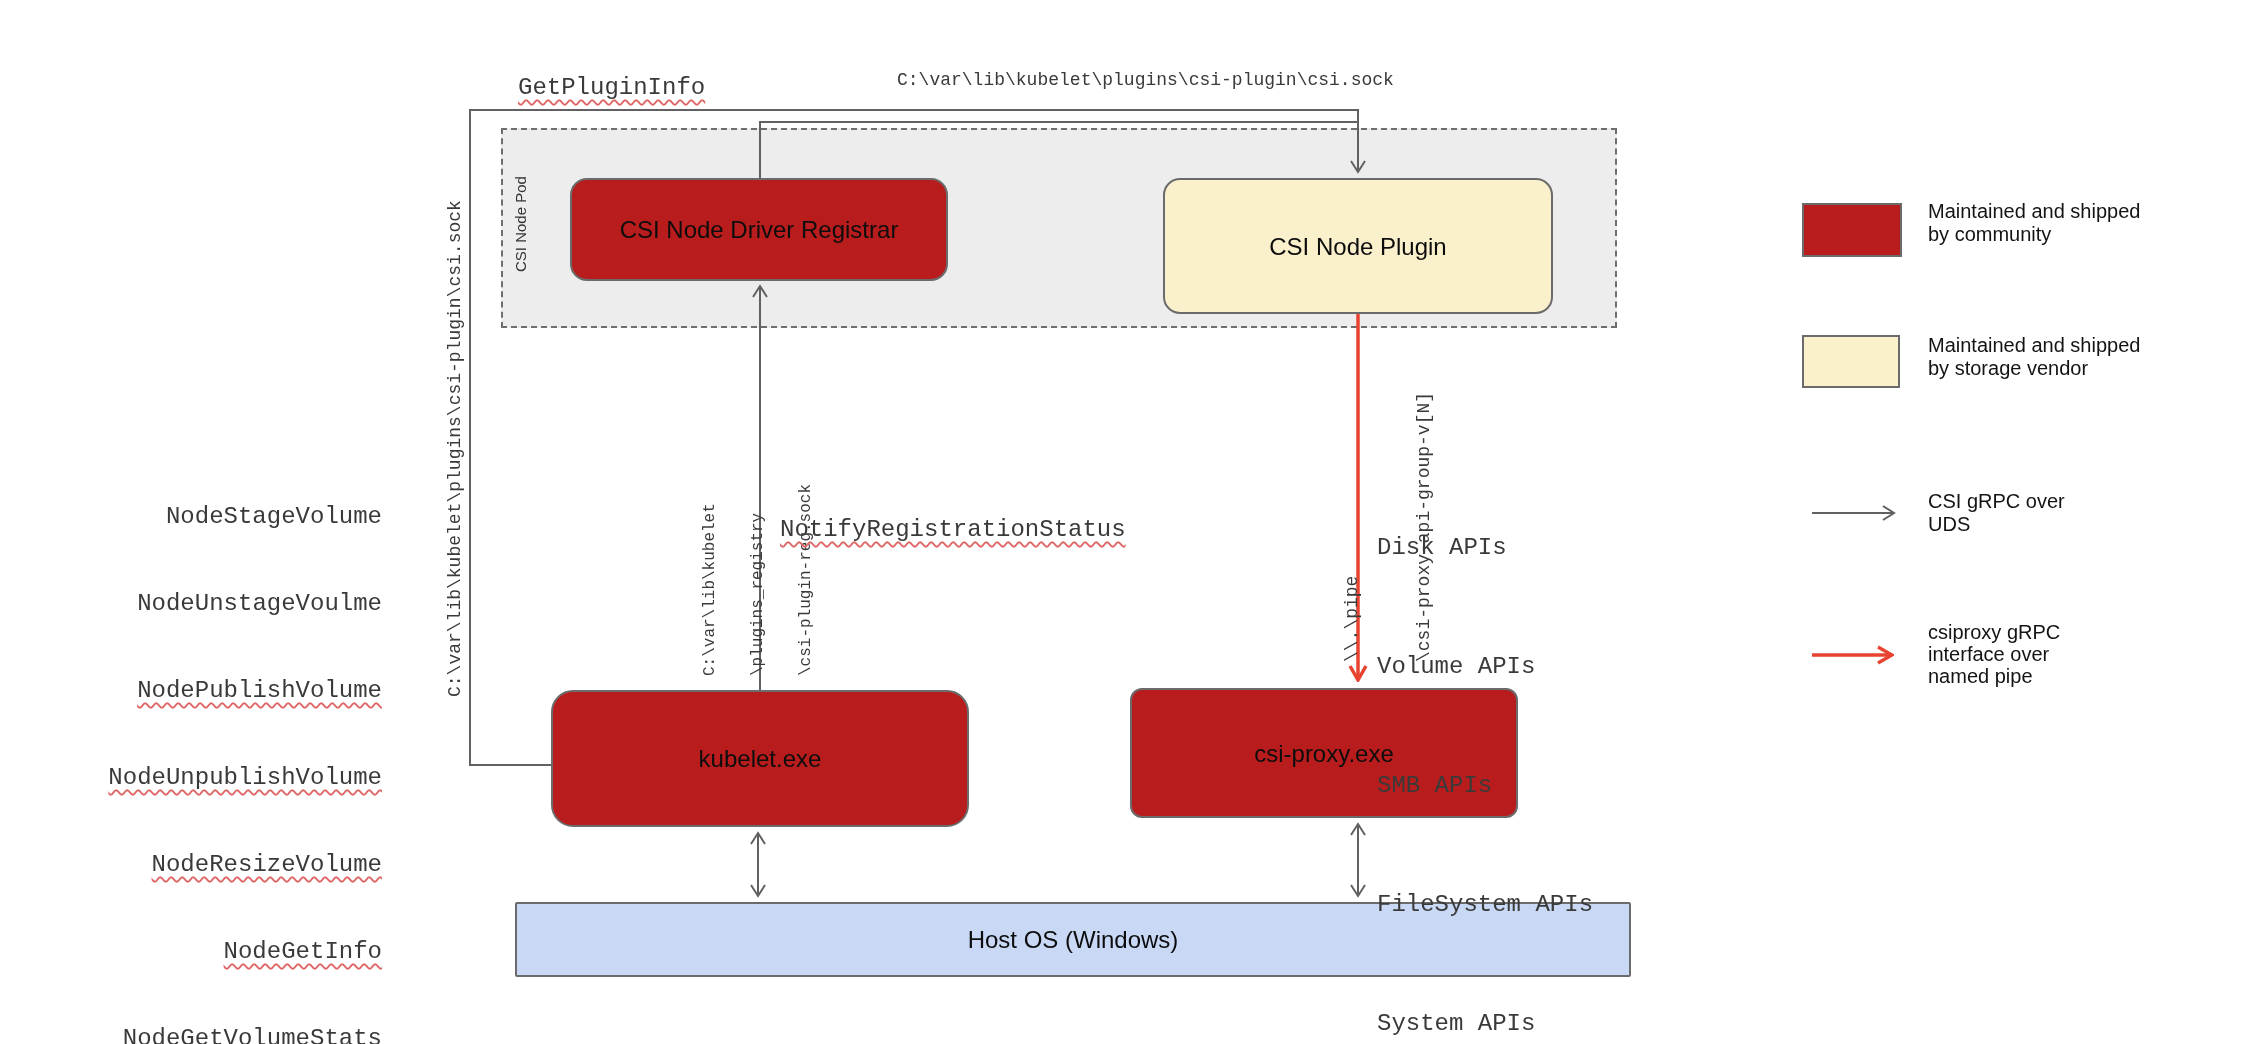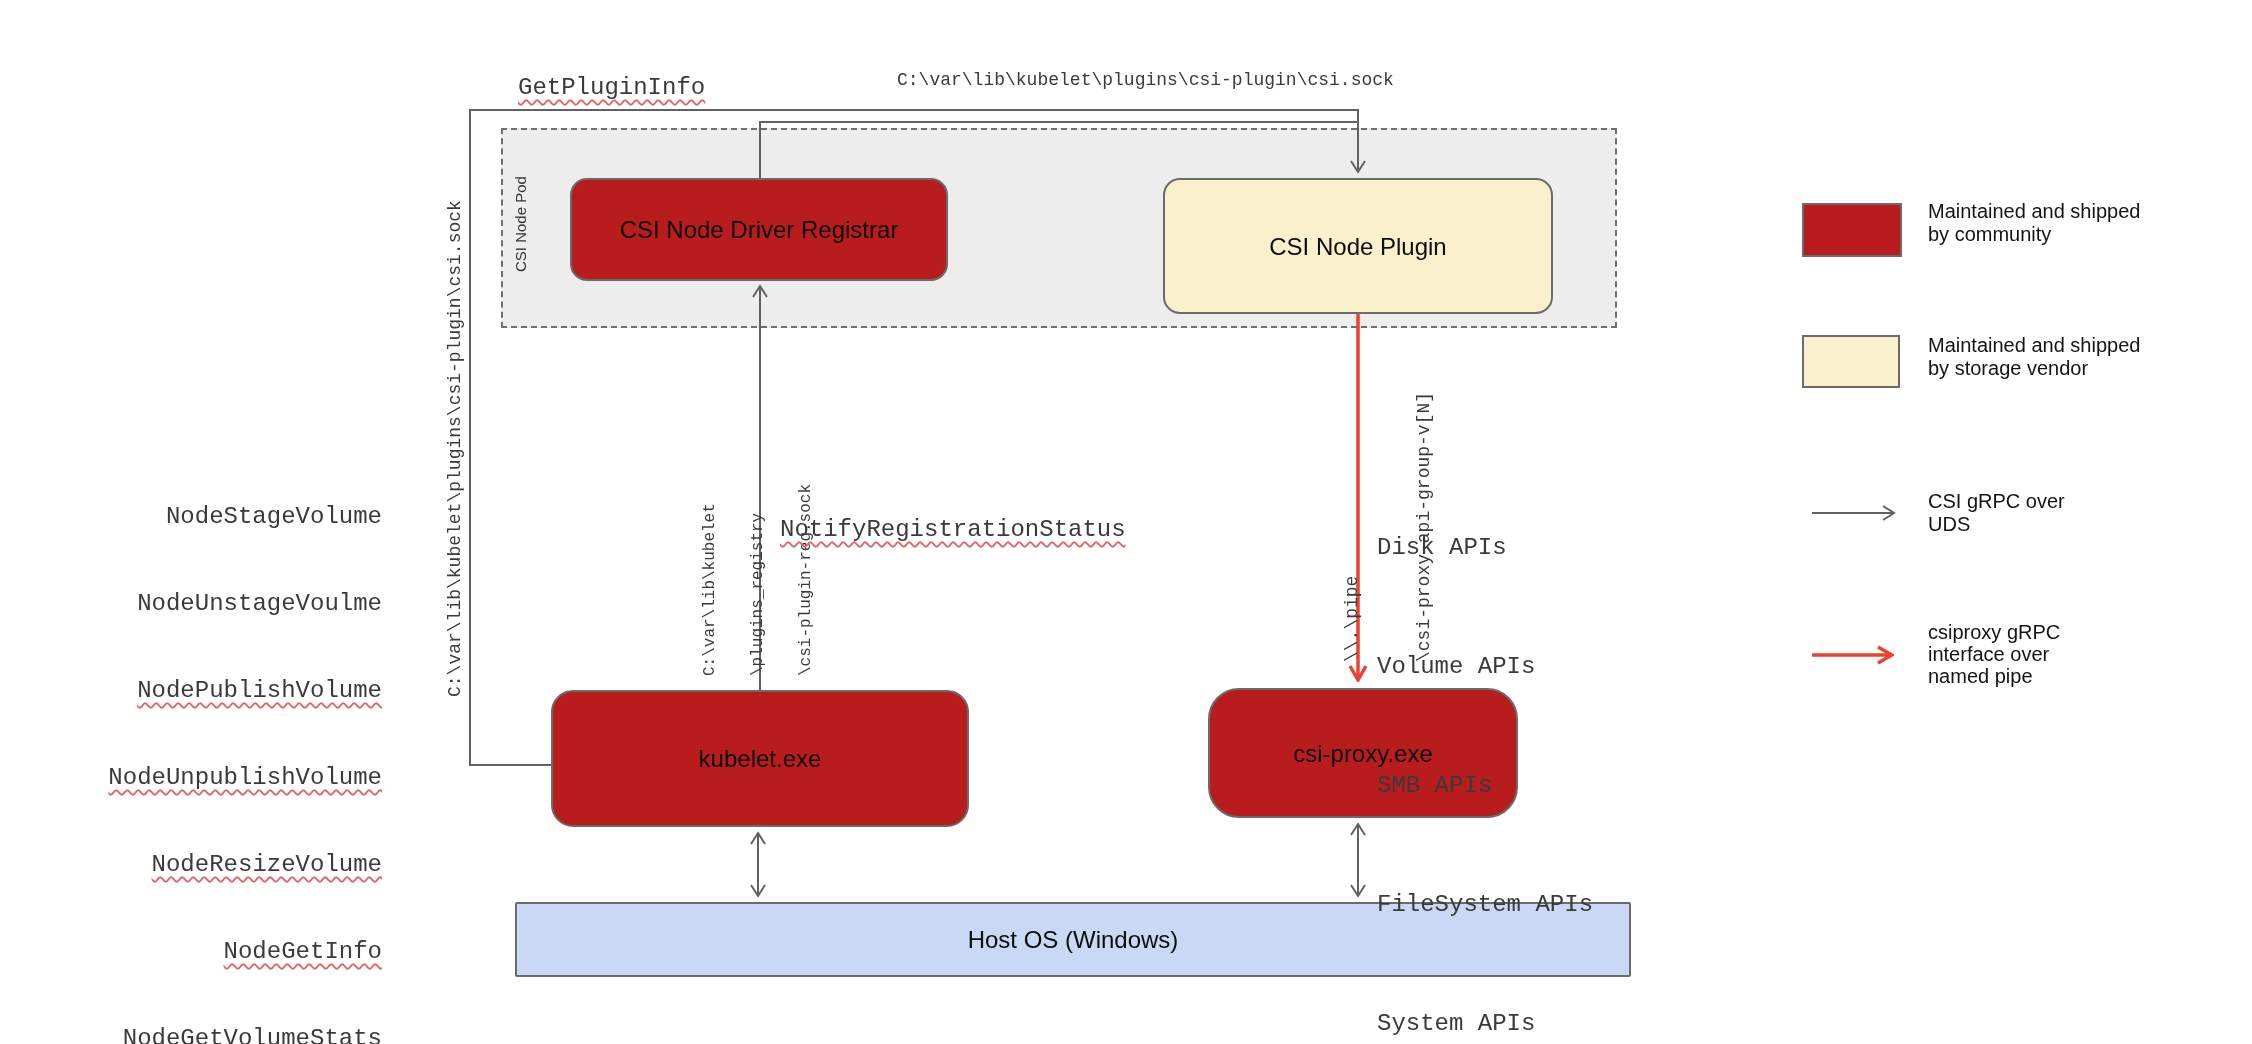--- a/index.html
+++ b/index.html
@@ -33,21 +33,21 @@
     position: absolute;
     left: 501px; top: 128px; width: 1116px; height: 200px;
     background: #ededed;
     border: 2px dashed #6e6e6e;
     box-sizing: border-box;
     z-index: 1;
   }
   .registrar { left: 570px;  top: 178px; width: 378px; height: 103px; border-radius: 17px; z-index: 3; }
   .plugin    { left: 1163px; top: 178px; width: 390px; height: 136px; border-radius: 17px; z-index: 3; }
   .kubelet   { left: 551px;  top: 690px; width: 418px; height: 137px; border-radius: 22px; z-index: 3; }
-  .csiproxy  { left: 1208px; top: 688px; width: 310px; height: 130px; border-radius: 31px; z-index: 3; }
+  .csiproxy  { left: 1130px; top: 688px; width: 388px; height: 130px; border-radius: 12px; z-index: 3; }
   .hostos    { left: 515px;  top: 902px; width: 1116px; height: 75px; border-radius: 2px; z-index: 3; }
 
   svg.wires { position: absolute; left: 0; top: 0; z-index: 2; }
 
   
   .mono {
     font-family: "Liberation Mono", "DejaVu Sans Mono", monospace;
     color: #3a3a3a;
     white-space: pre;
   }

